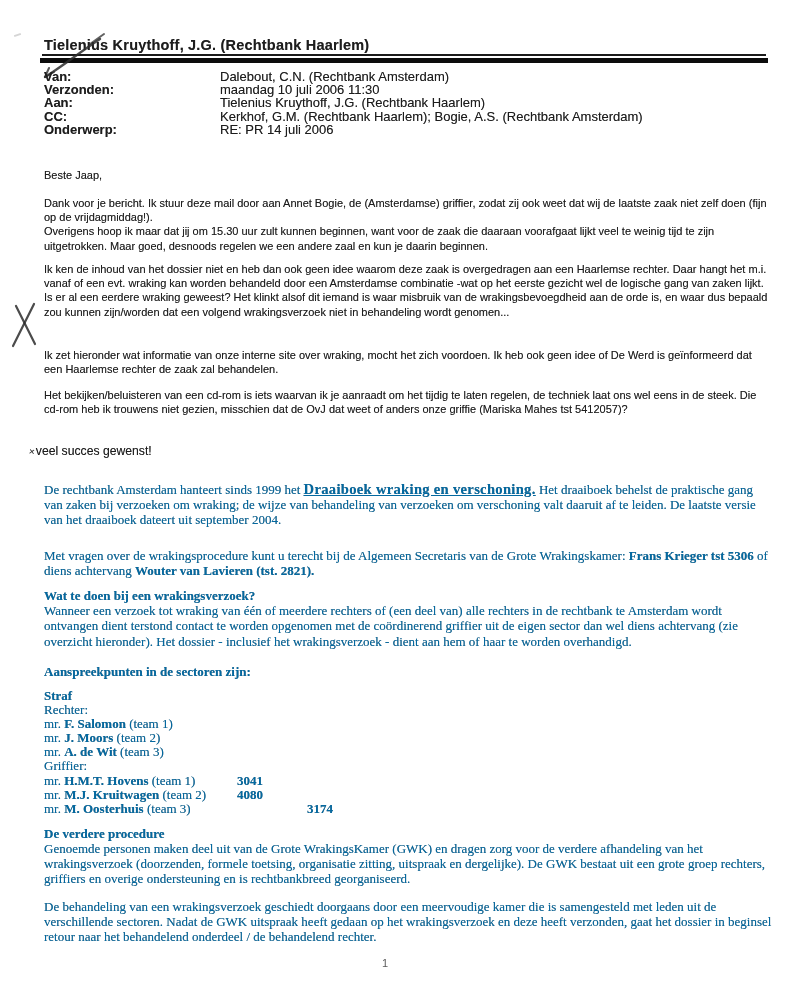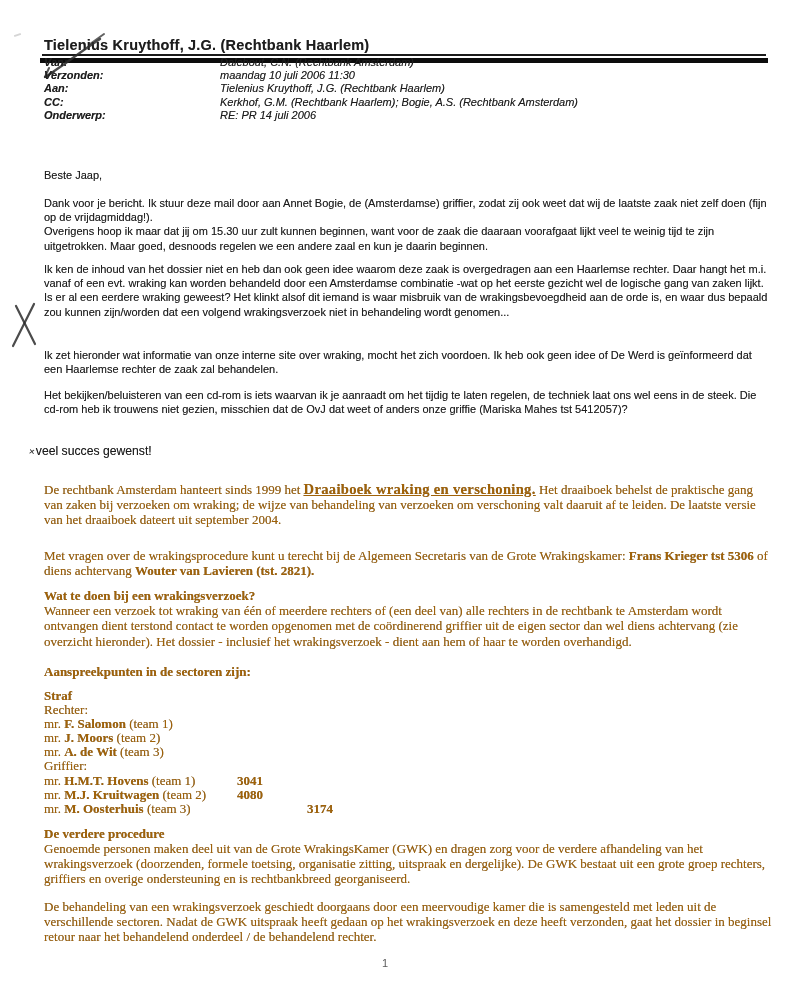--- a/index.html
+++ b/index.html
@@ -6,29 +6,29 @@
   .page{
     position:relative;width:800px;height:1000px;background:#ffffff;
     font-family:"Liberation Sans",sans-serif;color:#1d1d1d;overflow:hidden;
     text-shadow:0 0 0.6px rgba(45,45,45,0.55);
   }
   
   .doc-title{position:absolute;left:44px;top:37px;width:722px;font-weight:bold;font-size:14.5px;letter-spacing:.2px;}
   .rule-thin{position:absolute;left:42px;top:54px;width:724px;height:2px;background:#1b1b1b;}
   .rule-thick{position:absolute;left:40px;top:58px;width:728px;height:5px;background:#0c0c0c;}
   
-  .fields{position:absolute;left:44px;top:56px;width:722px;font-size:11px;line-height:13.2px;font-style:italic;}
+  .fields{position:absolute;left:44px;top:70px;width:722px;font-size:13px;line-height:13.2px;}
   .field-row{display:flex;}
   .field-label{width:176px;font-weight:bold;flex:none;}
   
   .email-para{position:absolute;left:44px;width:724px;font-size:11px;line-height:14.2px;}
   .closing-line{position:absolute;left:29px;top:444px;font-size:12.2px;}
   .closing-mark{font-size:10px;color:#3a3a3a;display:inline-block;transform:rotate(8deg);margin-right:1px;}
   
-  .serif{position:absolute;left:44px;width:728px;font-family:"Liberation Serif",serif;font-size:13px;line-height:15.2px;color:#a16207;}
+  .serif{position:absolute;left:44px;width:728px;font-family:"Liberation Serif",serif;font-size:13px;line-height:15.2px;color:#0369a1;}
   .draaiboek-link{font-size:14.6px;font-weight:bold;text-decoration:underline;letter-spacing:.3px;}
   .b{font-weight:bold;}
   .sp1{top:482px;}
   .sp2{top:548px;}
   .wat{top:588px;}
   .aanspreek{top:664px;font-weight:bold;}
   .straf{top:689px;line-height:14.1px;}
   .straf-row{display:flex;align-items:center;}
   .straf-name{width:193px;flex:none;}
   .ext{flex:none;font-weight:bold;}

